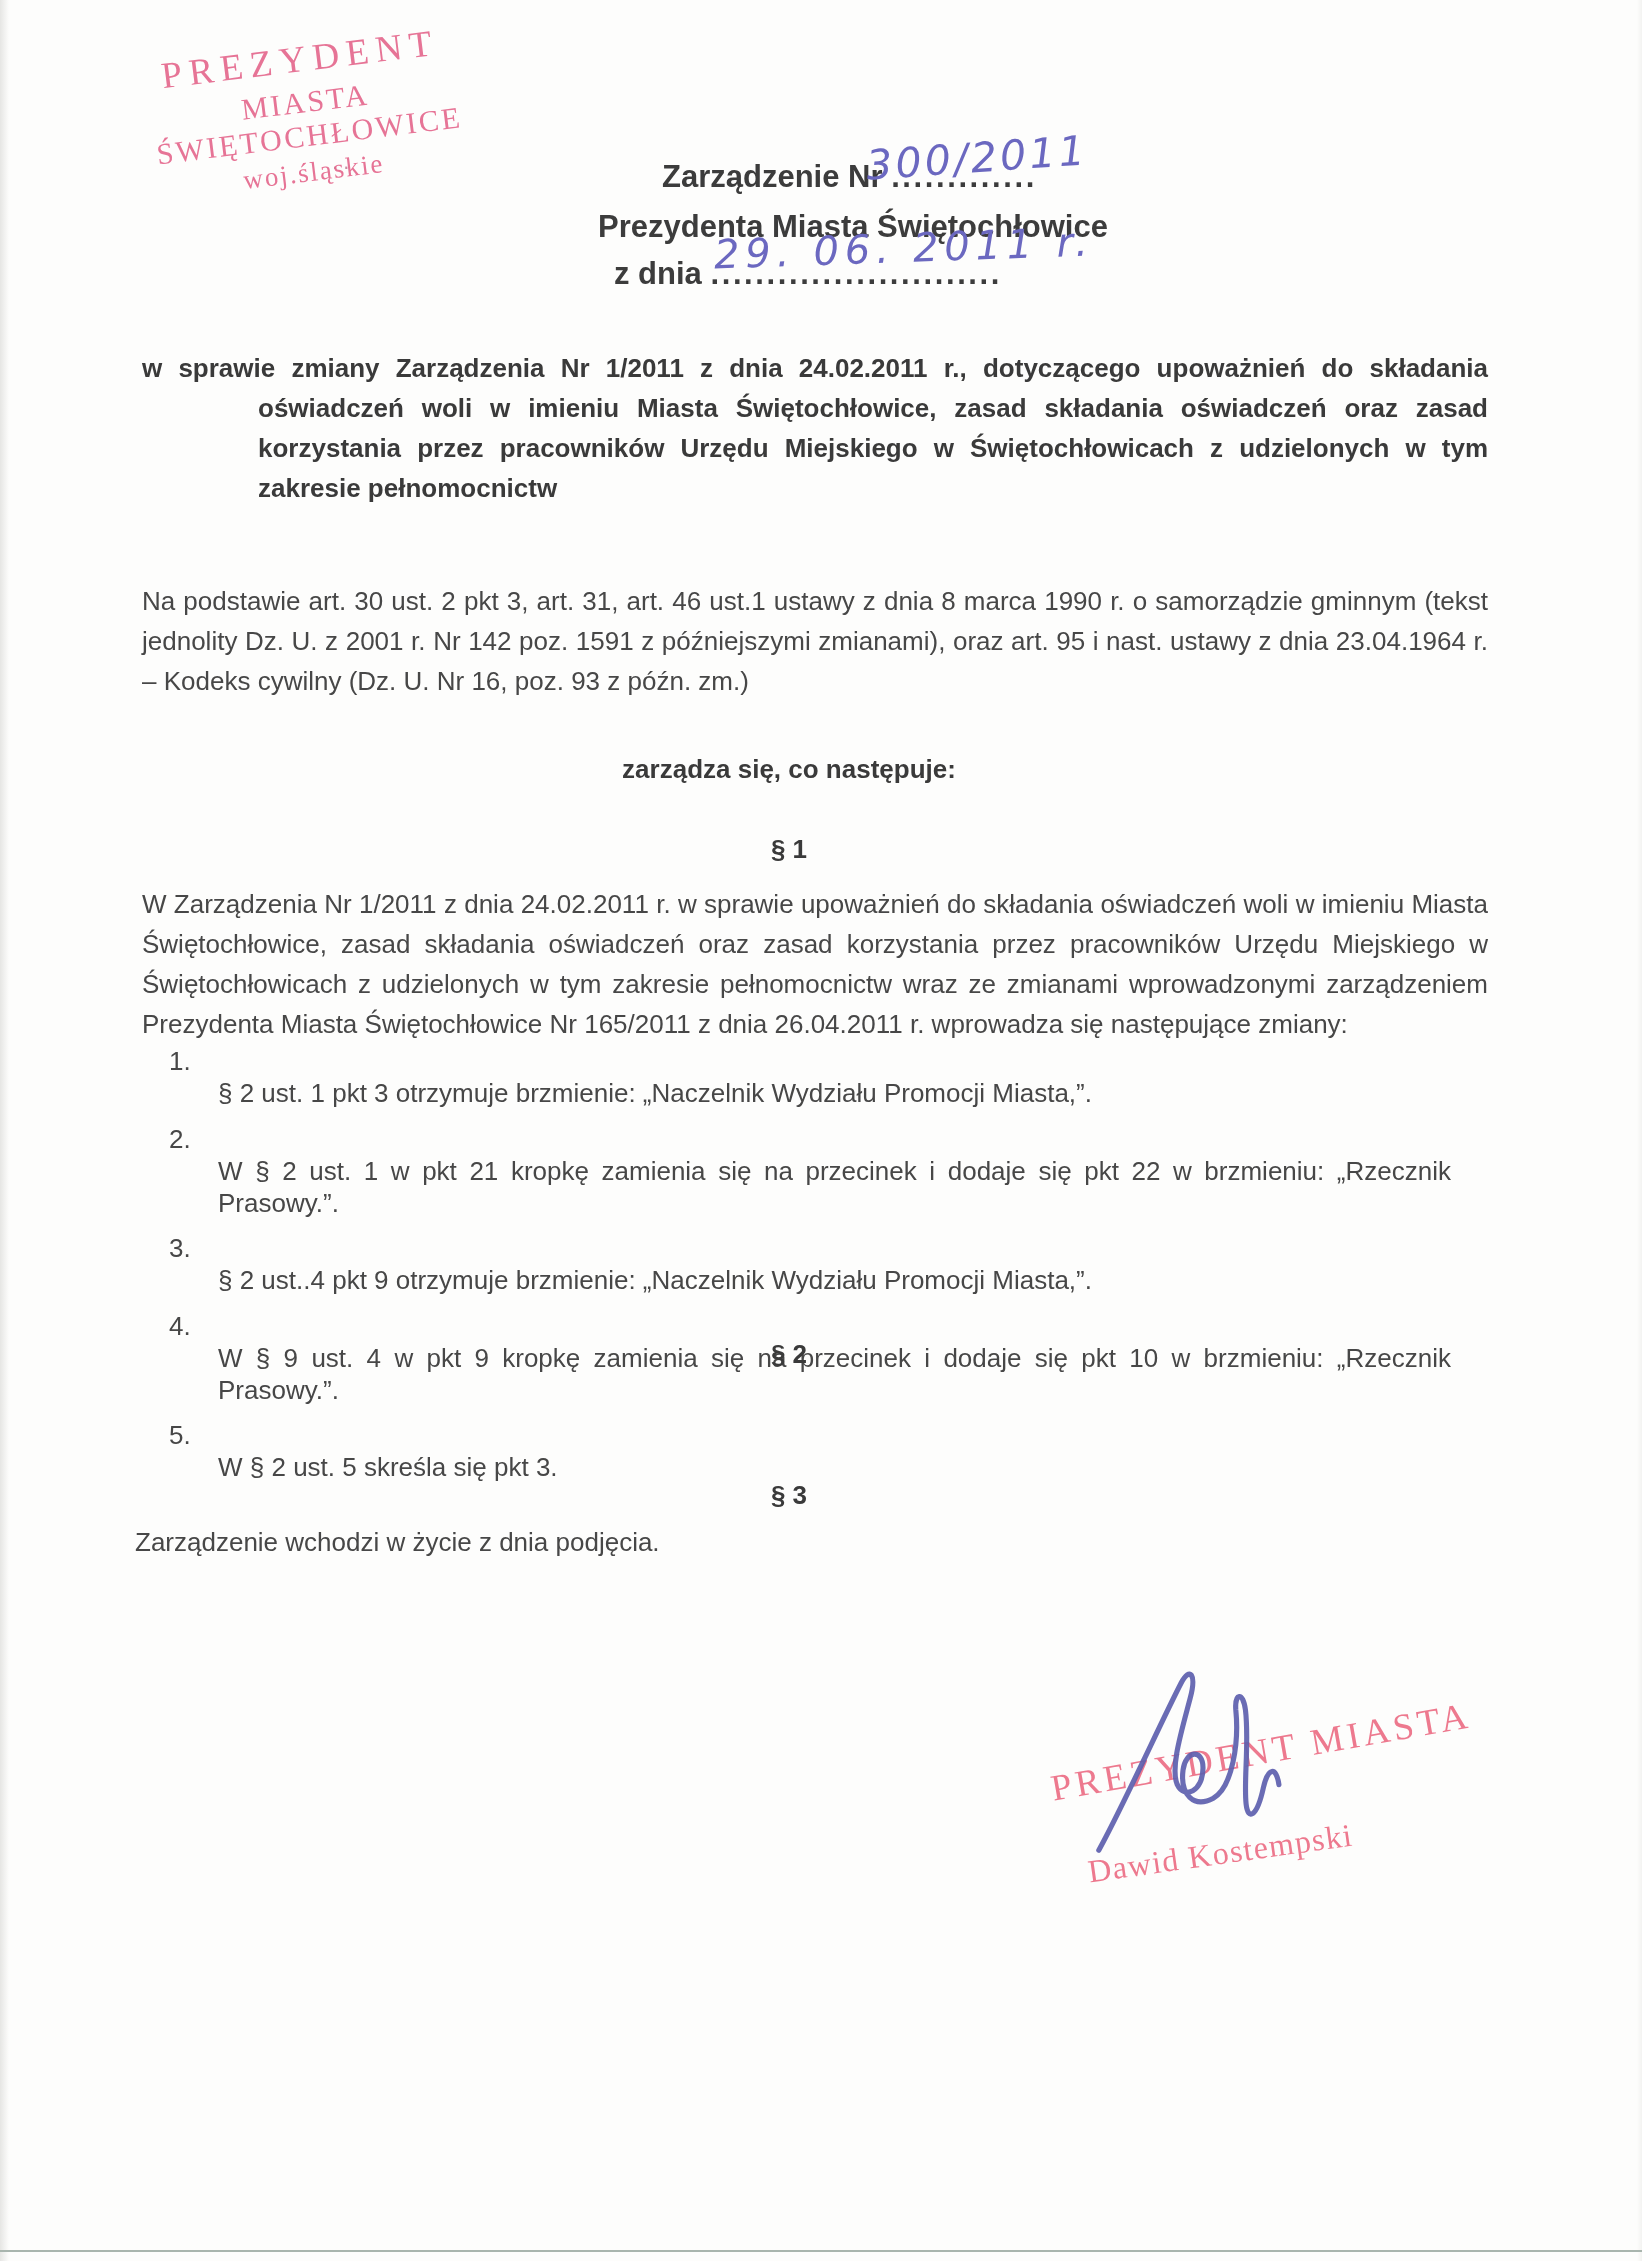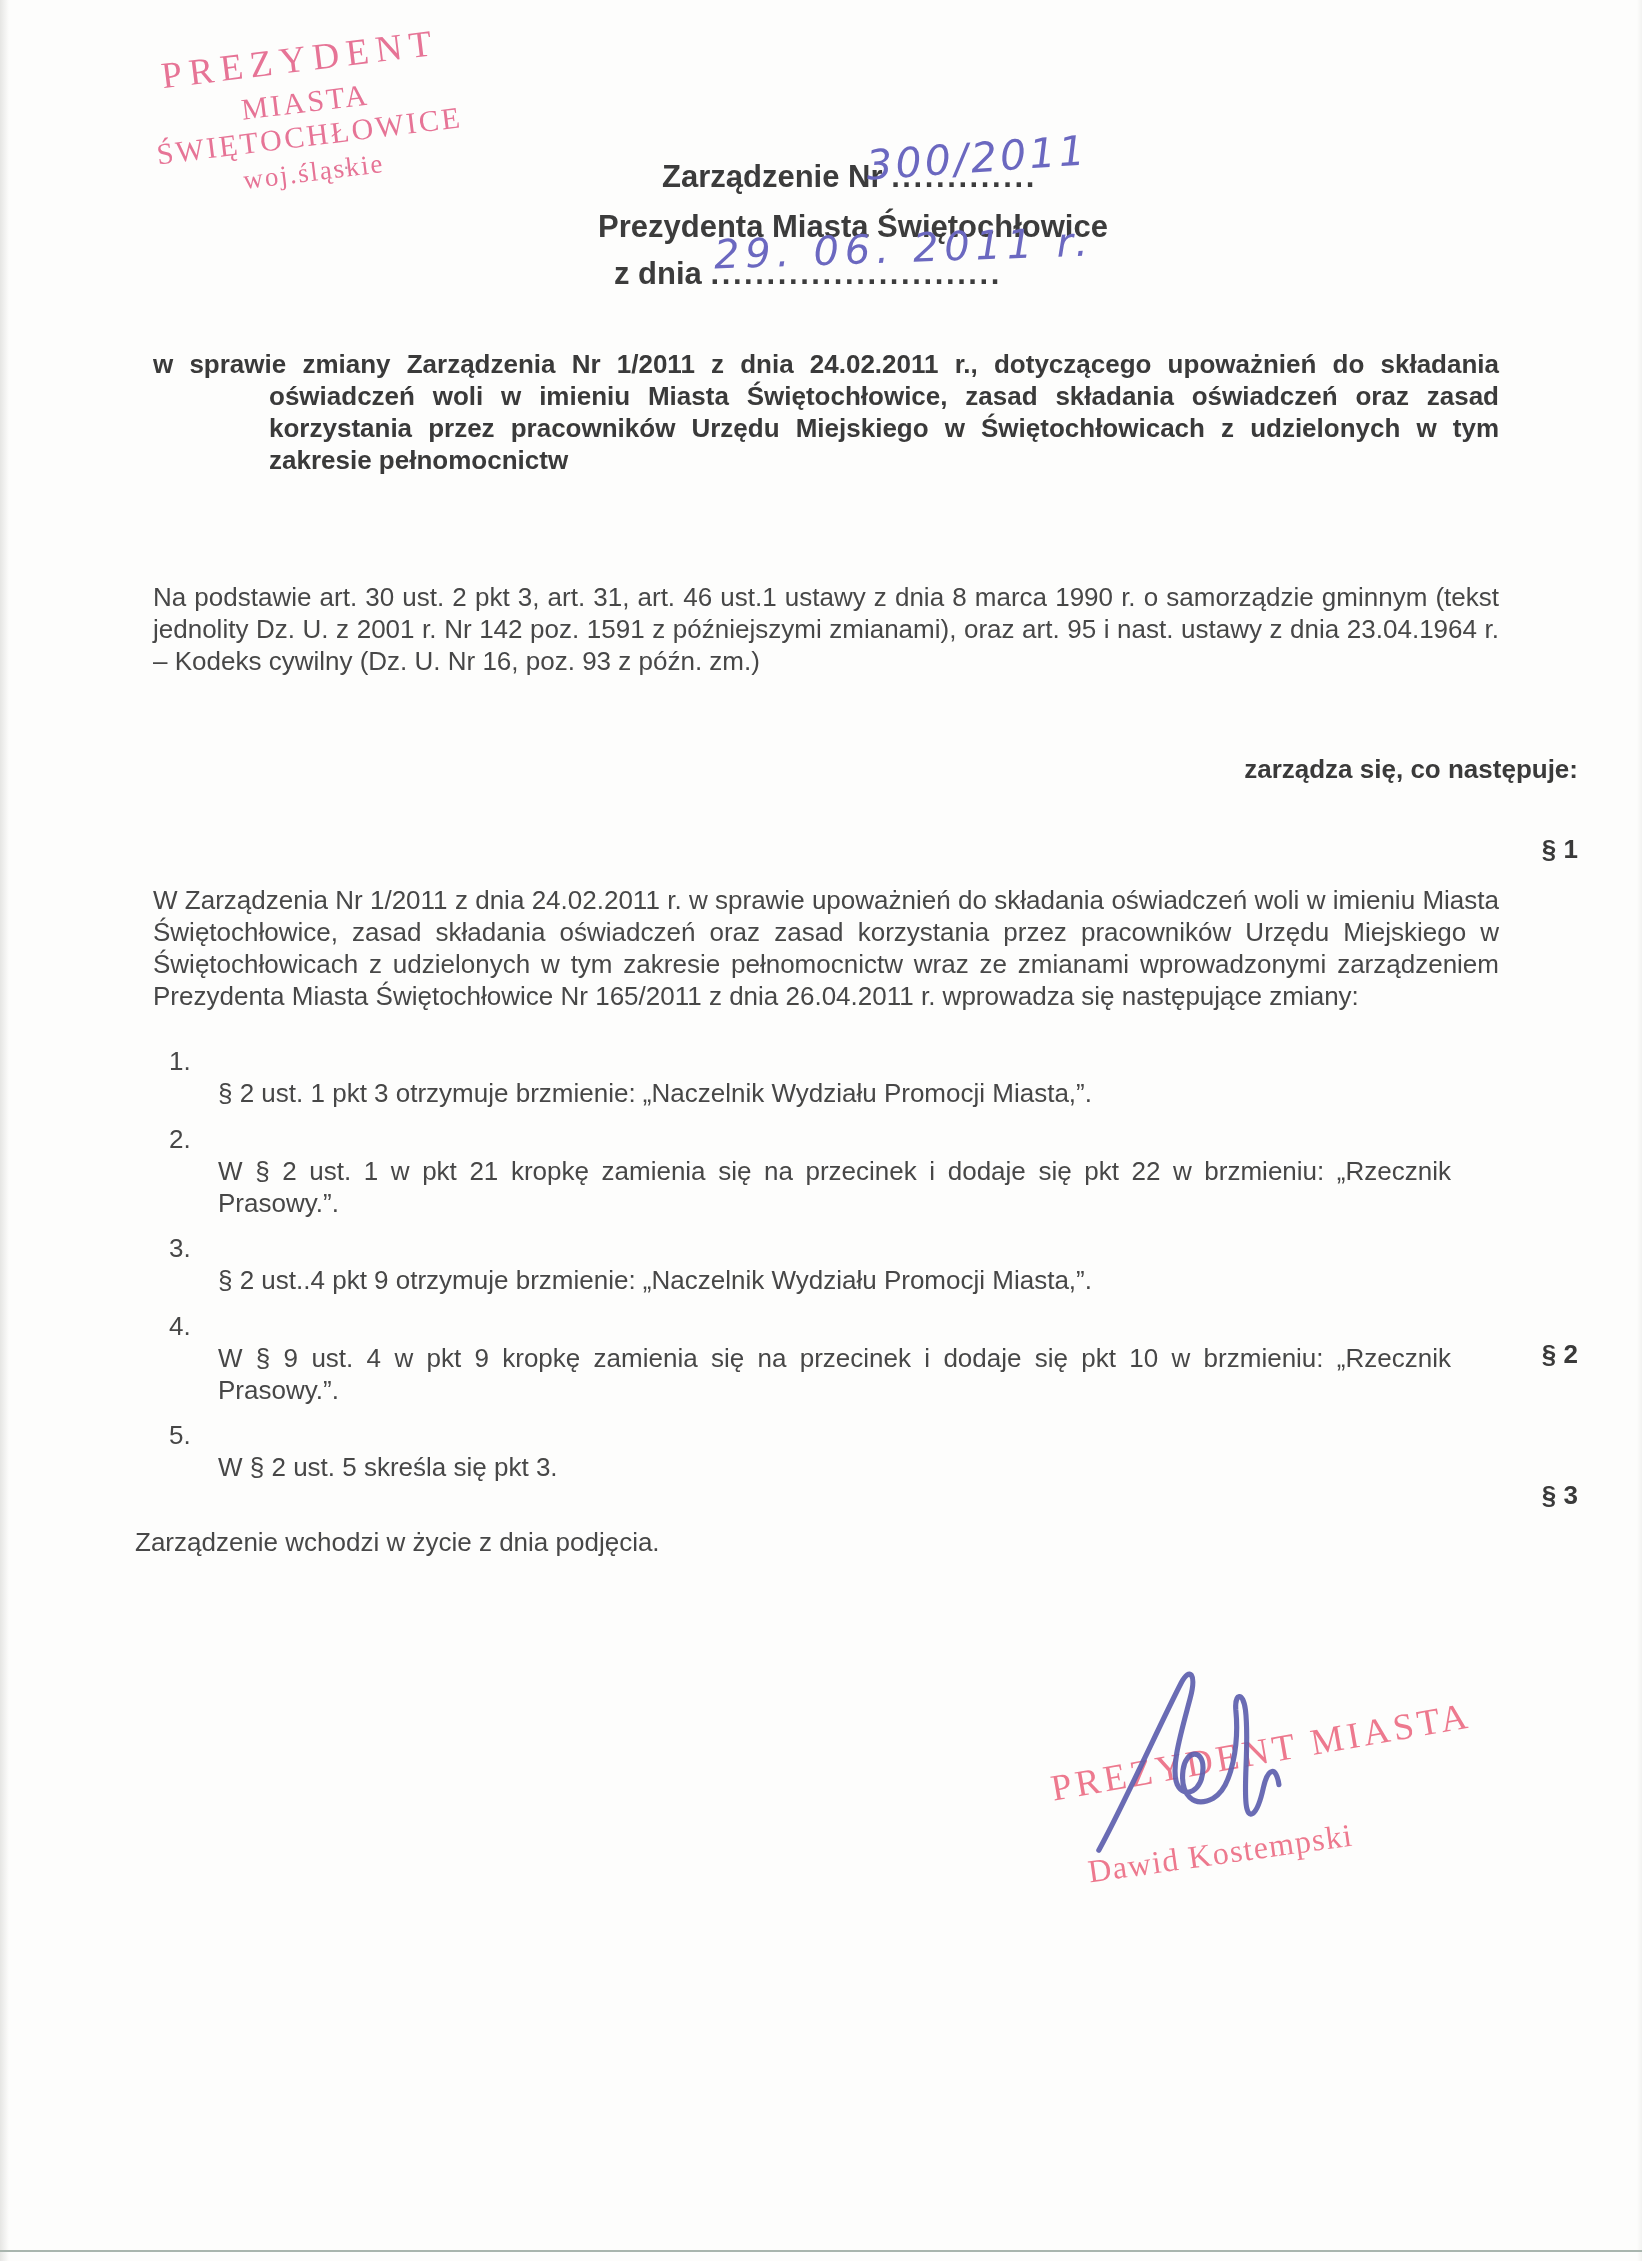--- a/index.html
+++ b/index.html
@@ -35,28 +35,28 @@
   .t3 { left:614px;  top:256px; }
   .dots { font-weight:bold; letter-spacing:2.6px; color:#3c3c3c; }
   .hand {
     position:absolute; color:#6b68c0; font-style:italic;
     font-family:"DejaVu Sans", sans-serif; white-space:nowrap;
   }
   .hand-number { left:866px; top:134px; font-size:41px; letter-spacing:3.2px; transform:rotate(-4deg); }
   .hand-date   { left:714px; top:225px; font-size:40px; letter-spacing:5.8px; transform:rotate(-2deg); }
 
   
-  .para { position:absolute; left:153px; width:1346px; font-size:26px; line-height:32px;
+  .para { position:absolute; left:142px; width:1346px; font-size:26px; line-height:40px;
           text-align:justify; color:#474747; }
   .subject { top:348px; font-weight:bold; color:#3a3a3a;
              padding-left:116px; text-indent:-116px; box-sizing:border-box; }
   .legal   { top:581px; }
   .p1      { top:884px; }
 
-  .centered { position:absolute; left:0; width:1578px; text-align:right;
+  .centered { position:absolute; left:0; width:1578px; text-align:center;
               font-weight:bold; font-size:26px; color:#3a3a3a; }
   .order-clause { top:754px; }
   .h1 { top:834px; } .h2 { top:1339px; } .h3 { top:1480px; }
 
   .sec-body { position:absolute; left:135px; width:1346px; font-size:26px; line-height:32px; }
   .b2 { top:1385px; } .b3 { top:1526px; }
 
   
   .list { position:absolute; left:169px; top:1045px; width:1282px;
           font-size:26px; line-height:32px; }

